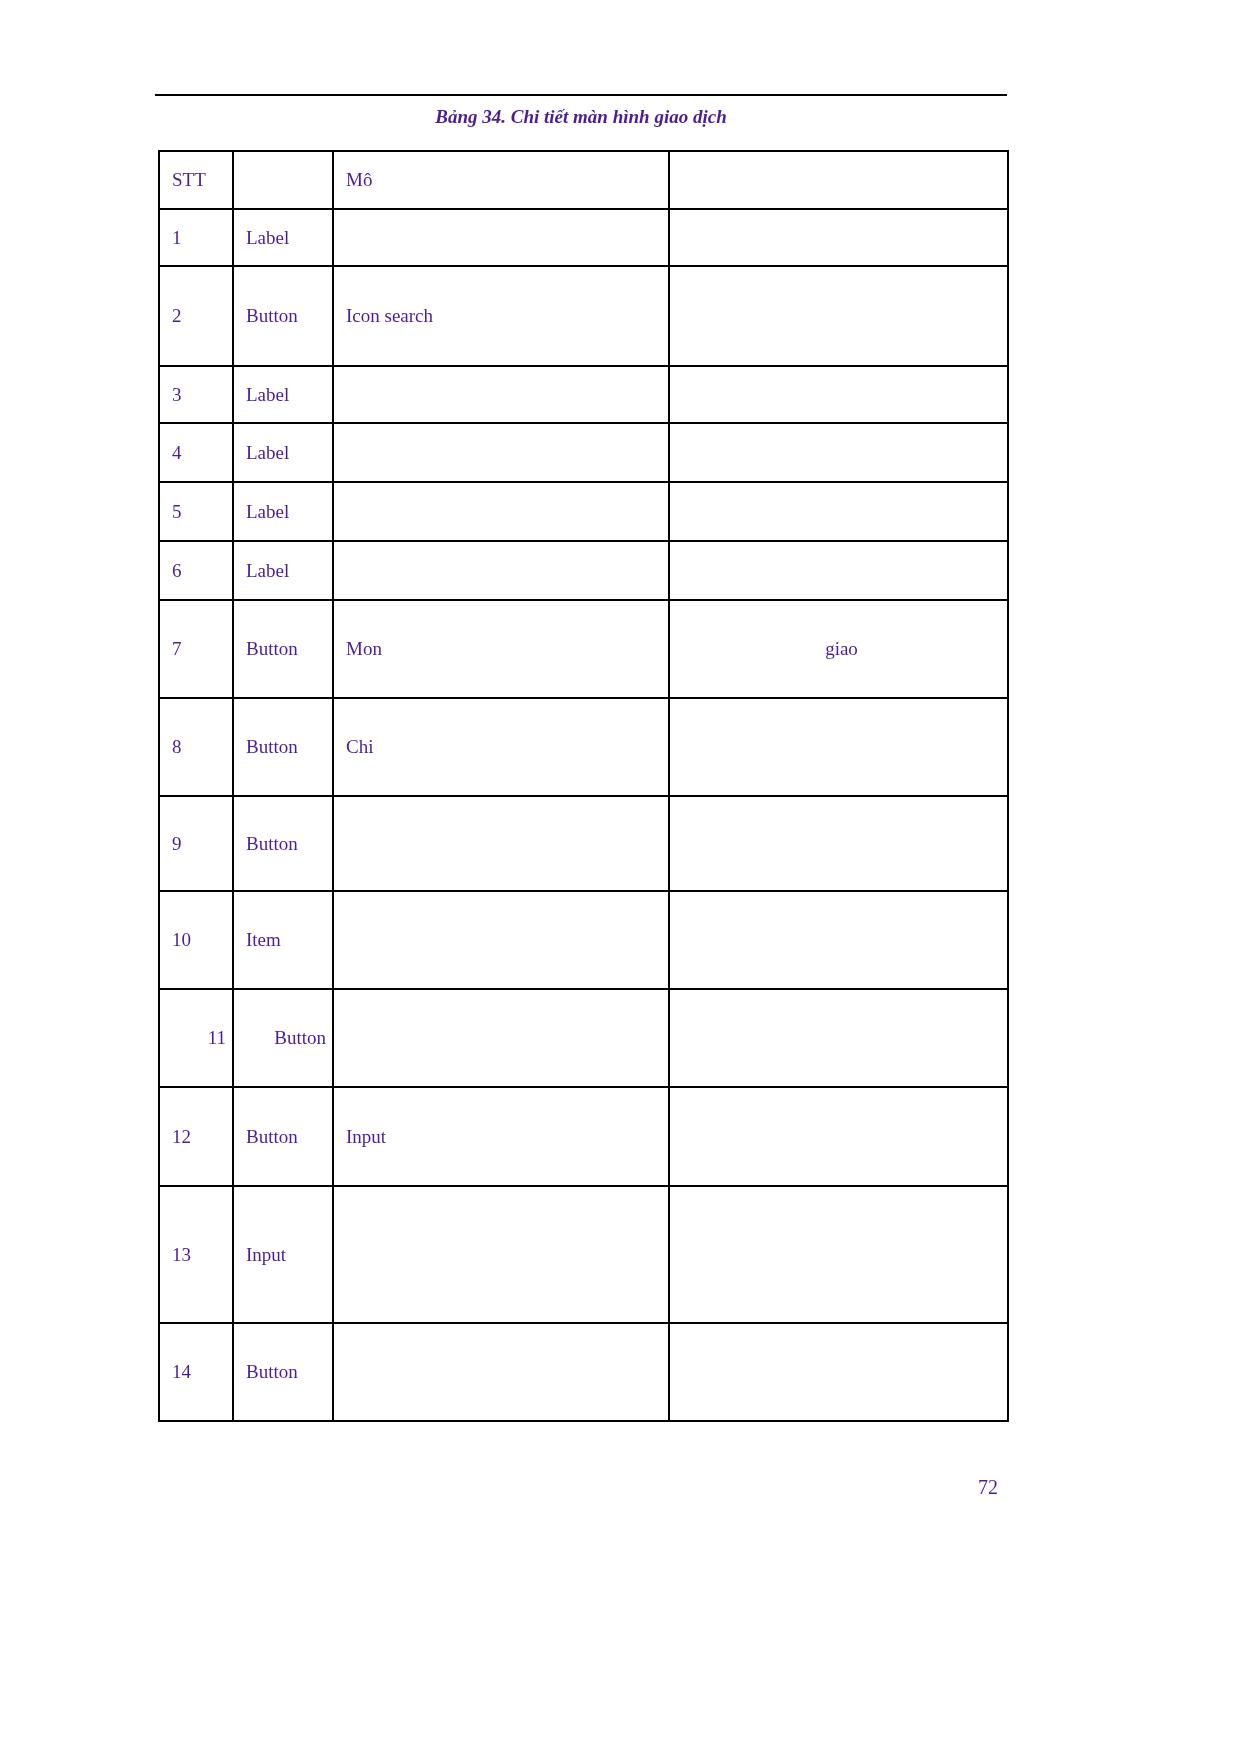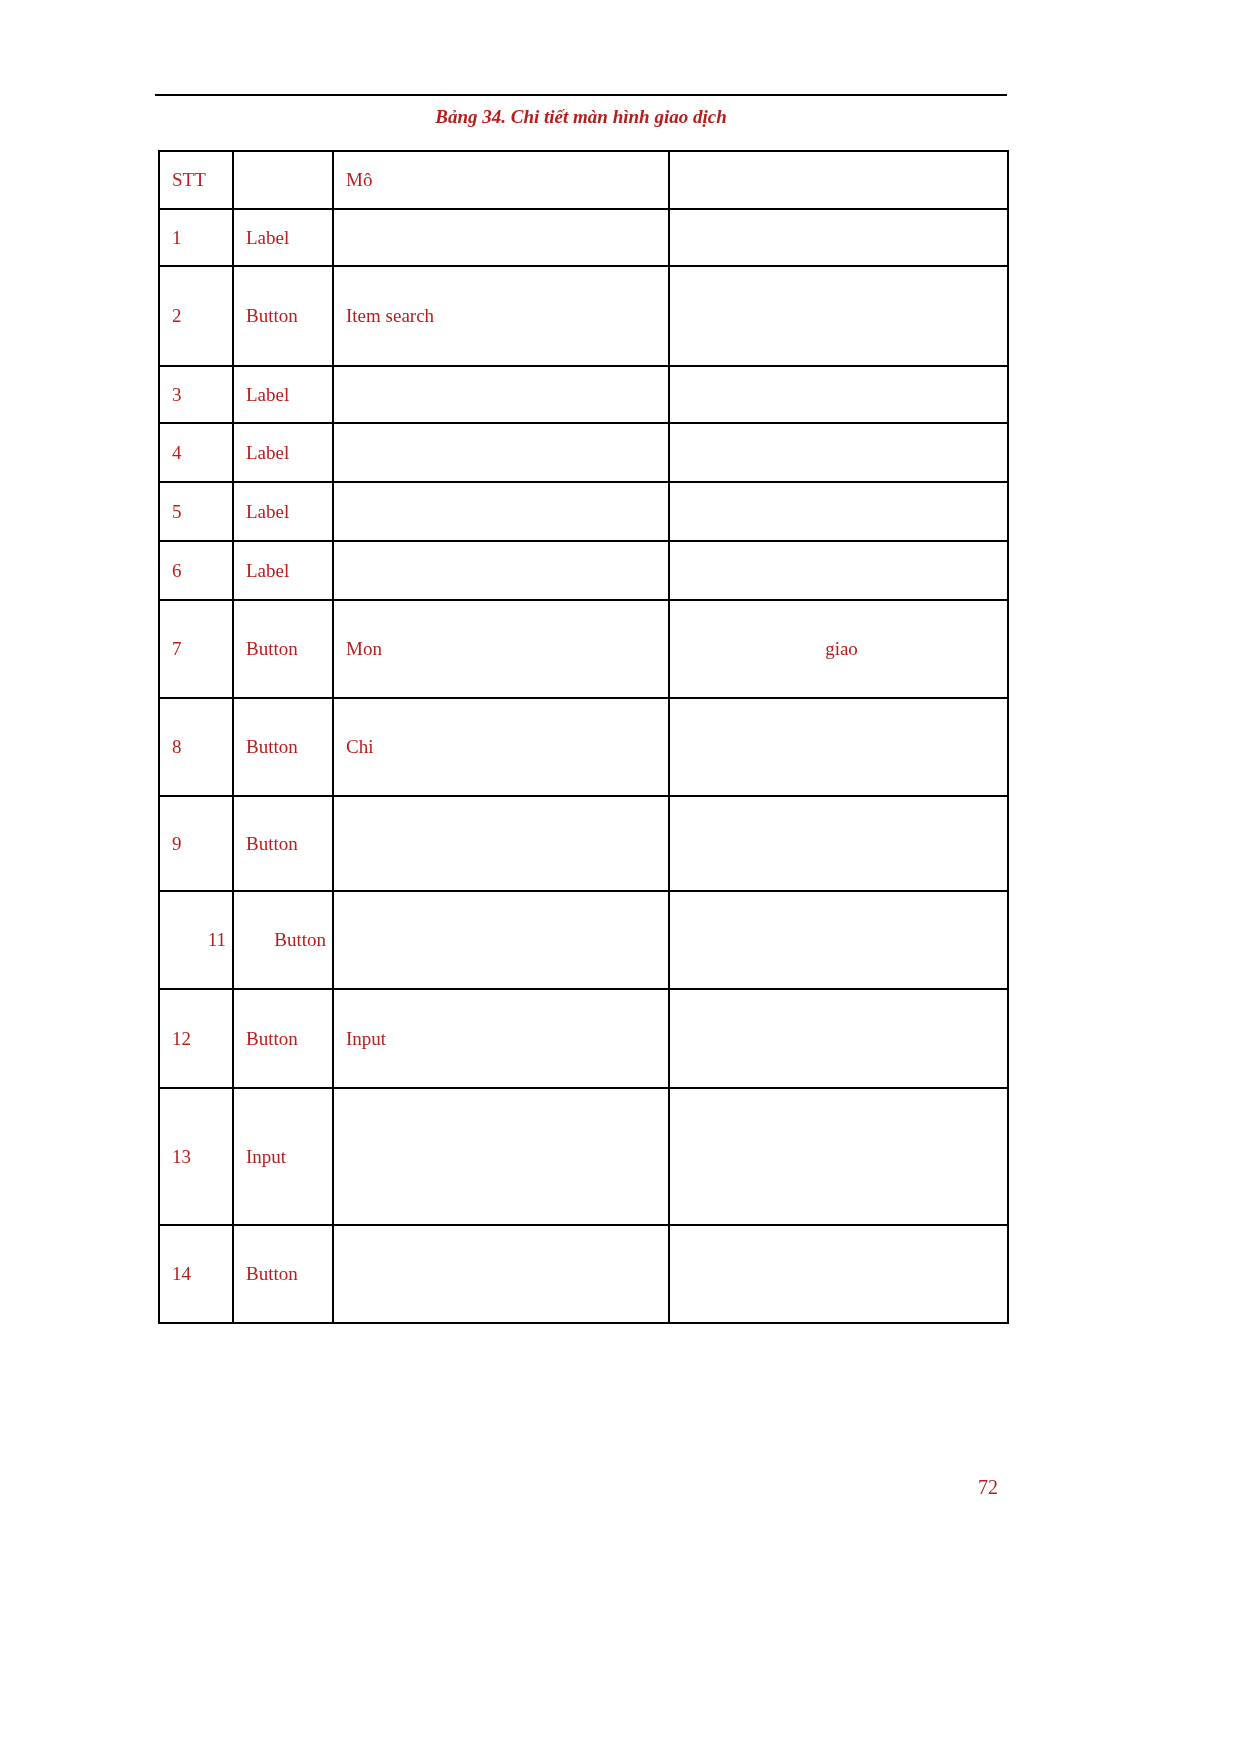--- a/index.html
+++ b/index.html
@@ -5,21 +5,21 @@
   html, body {
     margin: 0;
     padding: 0;
     background: #ffffff;
   }
   .page {
     position: relative;
     width: 1236px;
     height: 1754px;
     background: #ffffff;
-    color: #b91c1c;
+    color: #4c1d95;
     font-family: "Liberation Serif", serif;
     overflow: hidden;
   }
   .top-rule {
     position: absolute;
     left: 155px;
     top: 94px;
     width: 852px;
     height: 2px;
     background: #000000;
@@ -109,21 +109,21 @@
     </tr>
     <tr class="hr1">
       <td>1</td>
       <td>Label</td>
       <td></td>
       <td></td>
     </tr>
     <tr class="hr2">
       <td>2</td>
       <td>Button</td>
-      <td>Item search</td>
+      <td>Icon search</td>
       <td></td>
     </tr>
     <tr class="hr3">
       <td>3</td>
       <td>Label</td>
       <td></td>
       <td></td>
     </tr>
     <tr class="hr4">
       <td>4</td>
@@ -151,20 +151,26 @@
     </tr>
     <tr class="hr8">
       <td>8</td>
       <td>Button</td>
       <td>Chi</td>
       <td></td>
     </tr>
     <tr class="hr9">
       <td>9</td>
       <td>Button</td>
+      <td></td>
+      <td></td>
+    </tr>
+    <tr class="hr10">
+      <td>10</td>
+      <td>Item</td>
       <td></td>
       <td></td>
     </tr>
     <tr class="hr11">
       <td>11</td>
       <td>Button</td>
       <td></td>
       <td></td>
     </tr>
     <tr class="hr12">

